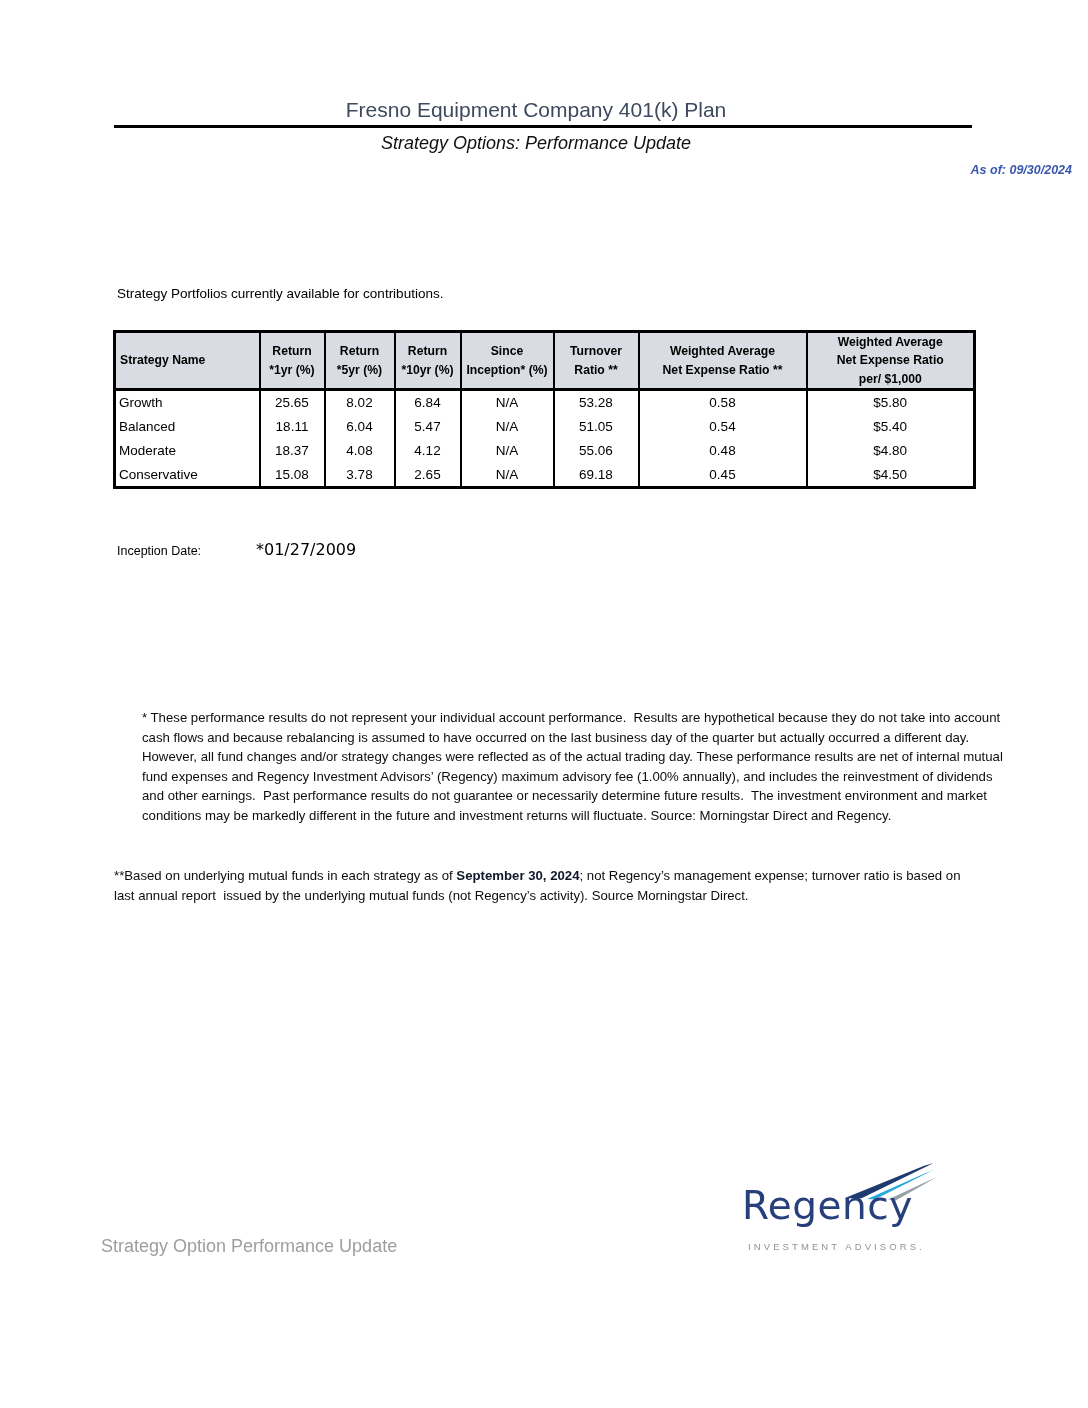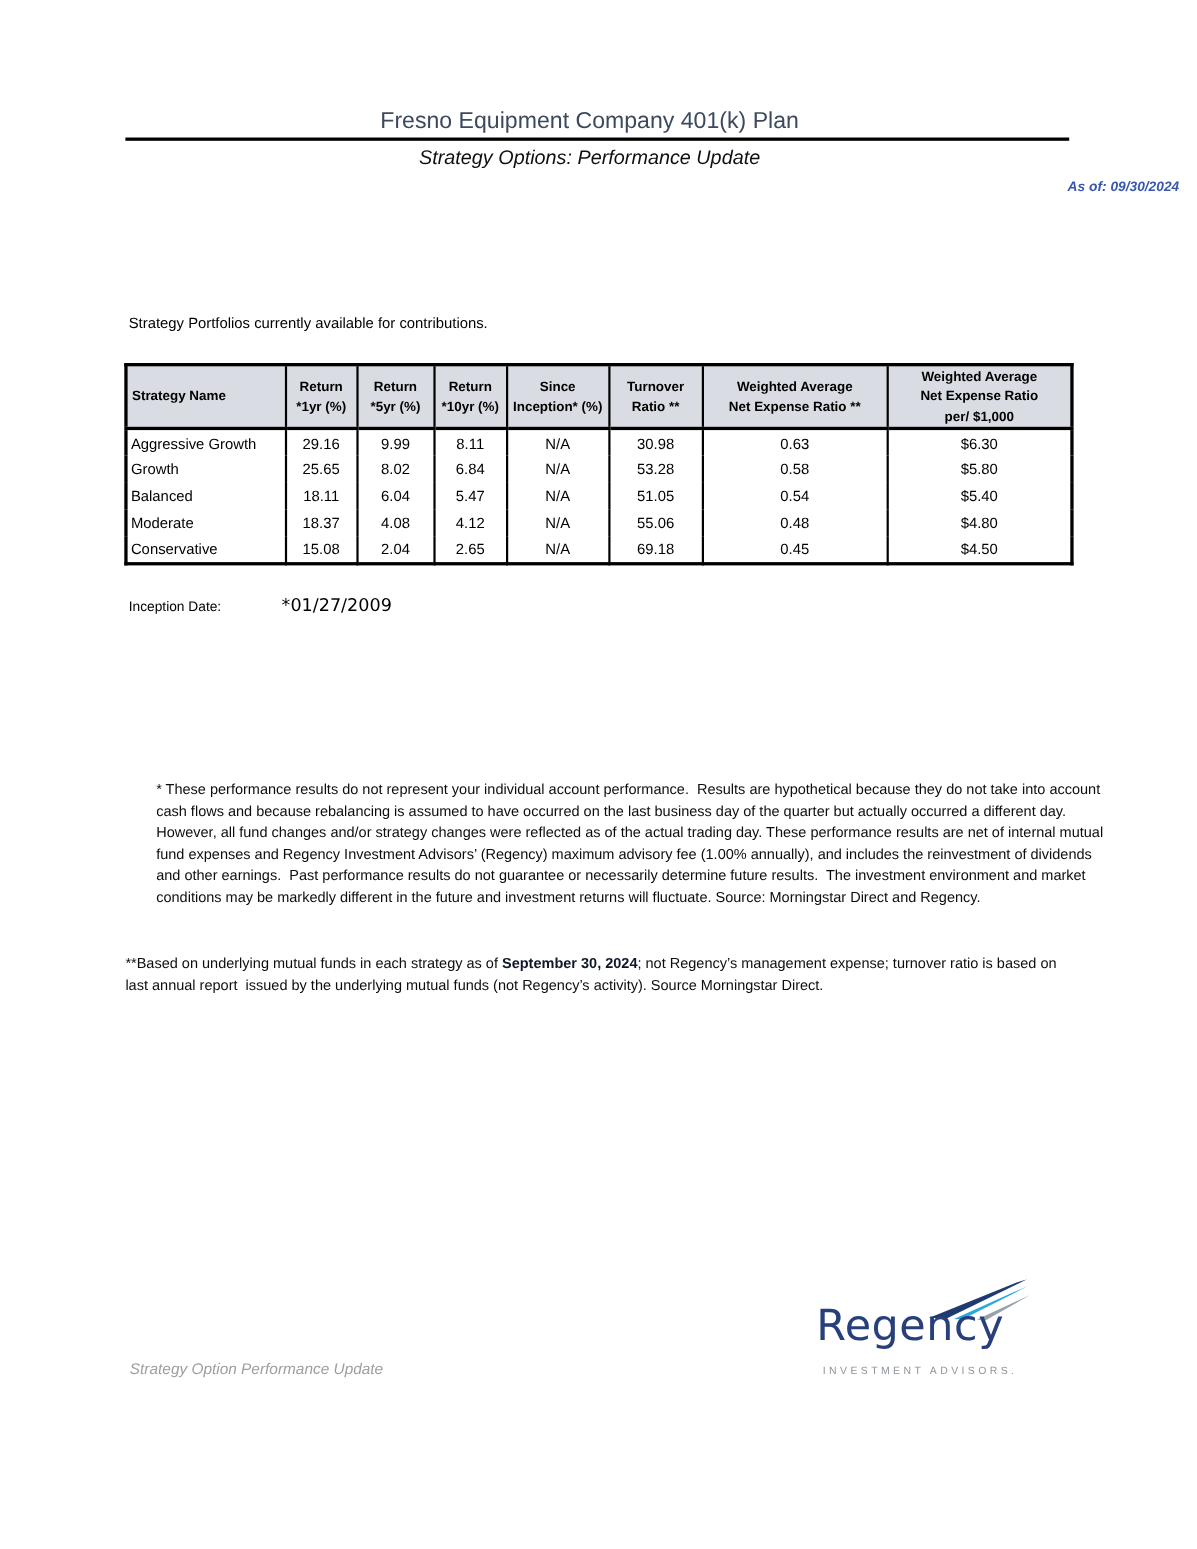--- a/index.html
+++ b/index.html
@@ -108,23 +108,22 @@
     line-height: 19.6px;
     color: #0d0d0d;
     white-space: pre-wrap;
   }
   .fn1 { top: 708px; margin-left: 28px; }
   .fn2 { top: 866px; }
   .fn-highlight { color: #0f172a; font-weight: bold; }
 
   .footer-left {
     position: absolute;
-    top: 1236px; left: 118px;
-    font-size: 14px;
-    font-style: italic;
+    top: 1236px; left: 101px;
+    font-size: 18px;
     color: #9e9e9e;
   }
 
   .logo {
     position: absolute;
     top: 1163px; left: 740px;
     width: 200px; height: 95px;
   }
   .logo-swoosh {
     position: absolute;
@@ -203,30 +202,20 @@
             <div>Net Expense Ratio **</div>
           </th>
         <th>
             <div>Weighted Average</div>
             <div>Net Expense Ratio</div>
             <div>per/ $1,000</div>
           </th>
       </tr>
     </thead>
     <tbody>
-      <tr class="first">
-        <td class="cell-name">Aggressive Growth</td>
-        <td>29.16</td>
-        <td>9.99</td>
-        <td>8.11</td>
-        <td>N/A</td>
-        <td>30.98</td>
-        <td>0.63</td>
-        <td>$6.30</td>
-      </tr>
       <tr>
         <td class="cell-name">Growth</td>
         <td>25.65</td>
         <td>8.02</td>
         <td>6.84</td>
         <td>N/A</td>
         <td>53.28</td>
         <td>0.58</td>
         <td>$5.80</td>
       </tr>
@@ -246,21 +235,21 @@
         <td>4.08</td>
         <td>4.12</td>
         <td>N/A</td>
         <td>55.06</td>
         <td>0.48</td>
         <td>$4.80</td>
       </tr>
       <tr>
         <td class="cell-name">Conservative</td>
         <td>15.08</td>
-        <td>2.04</td>
+        <td>3.78</td>
         <td>2.65</td>
         <td>N/A</td>
         <td>69.18</td>
         <td>0.45</td>
         <td>$4.50</td>
       </tr>
     </tbody>
   </table>
 
   <div class="inception-label">Inception Date:</div>

